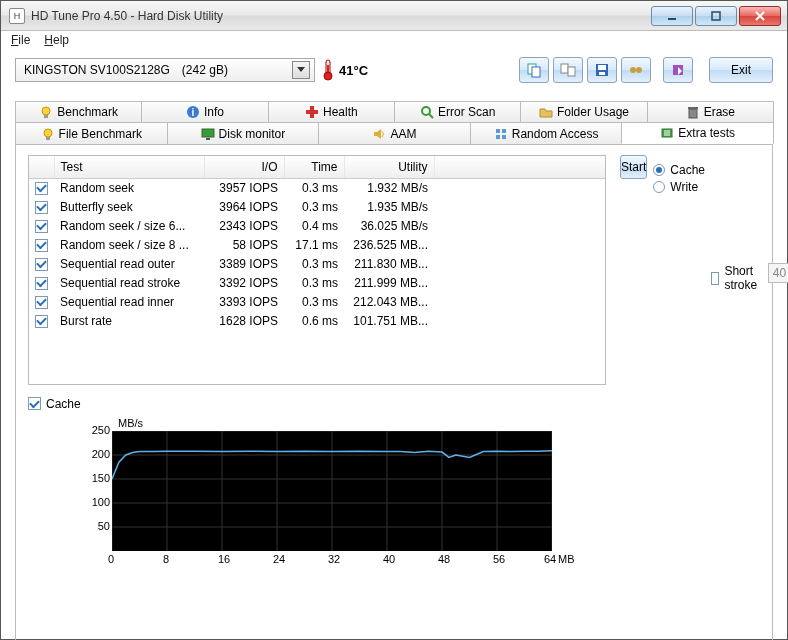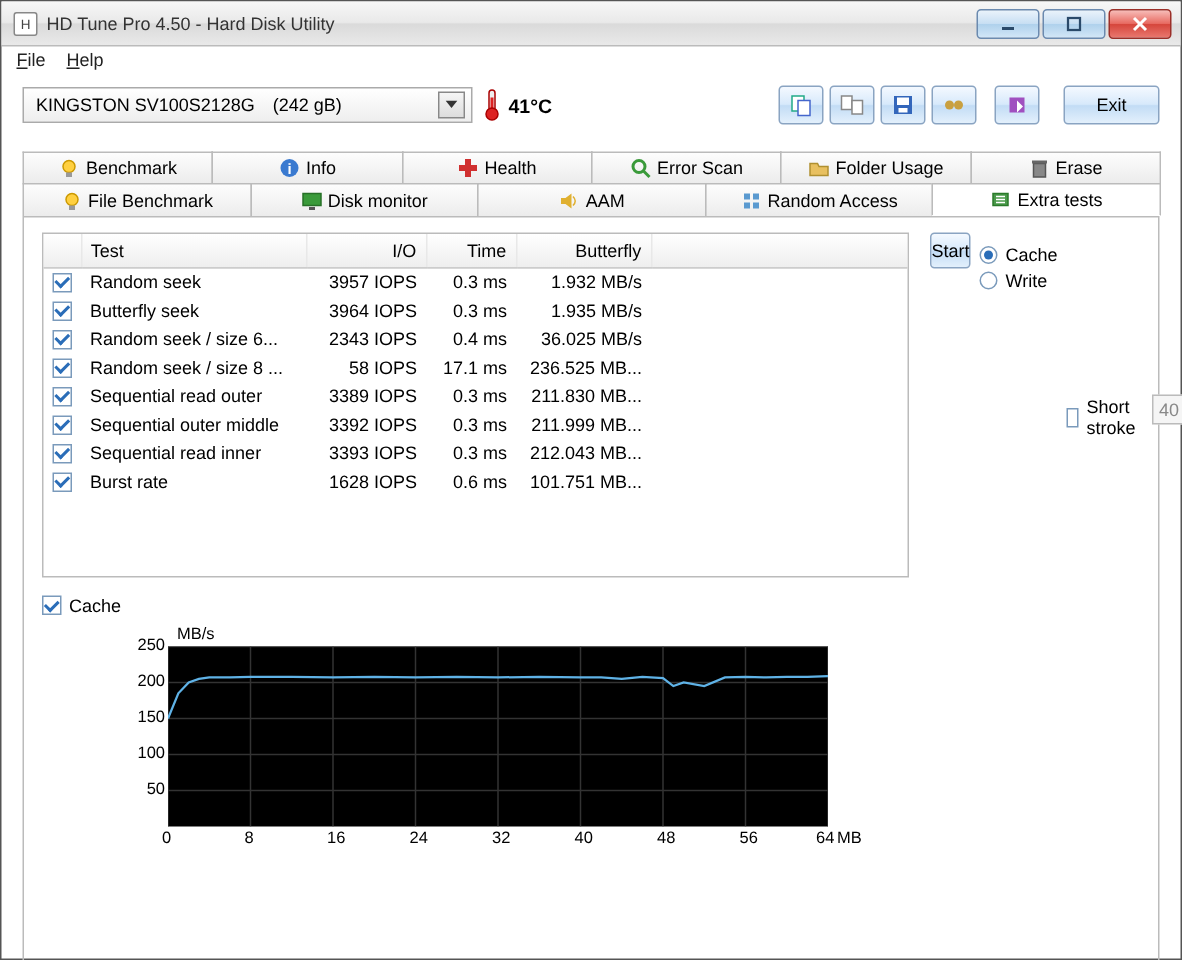--- a/index.html
+++ b/index.html
@@ -285,21 +285,21 @@
   <div class="panel">
     <div class="main-area">
       <div class="table-wrap">
         <table>
           <thead>
               <tr>
             <th style="width:22px"></th>
             <th style="width:150px">Test</th>
             <th class="r" style="width:80px">I/O</th>
             <th class="r" style="width:60px">Time</th>
-            <th class="r" style="width:90px">Butterfly</th>
+            <th class="r" style="width:90px">Utility</th>
             <th></th>
           </tr>
             </thead>
           <tbody id="results-body">
               <tr>
                 <td class="chk"><span class="chkbox checked"></span></td>
                 <td>Random seek</td>
                 <td class="r">3957 IOPS</td>
                 <td class="r">0.3 ms</td>
                 <td class="r">1.932 MB/s</td>
@@ -332,21 +332,21 @@
               <tr>
                 <td class="chk"><span class="chkbox checked"></span></td>
                 <td>Sequential read outer</td>
                 <td class="r">3389 IOPS</td>
                 <td class="r">0.3 ms</td>
                 <td class="r">211.830 MB...</td>
                 <td></td>
               </tr>
               <tr>
                 <td class="chk"><span class="chkbox checked"></span></td>
-                <td>Sequential outer middle</td>
+                <td>Sequential read stroke</td>
                 <td class="r">3392 IOPS</td>
                 <td class="r">0.3 ms</td>
                 <td class="r">211.999 MB...</td>
                 <td></td>
               </tr>
               <tr>
                 <td class="chk"><span class="chkbox checked"></span></td>
                 <td>Sequential read inner</td>
                 <td class="r">3393 IOPS</td>
                 <td class="r">0.3 ms</td>

